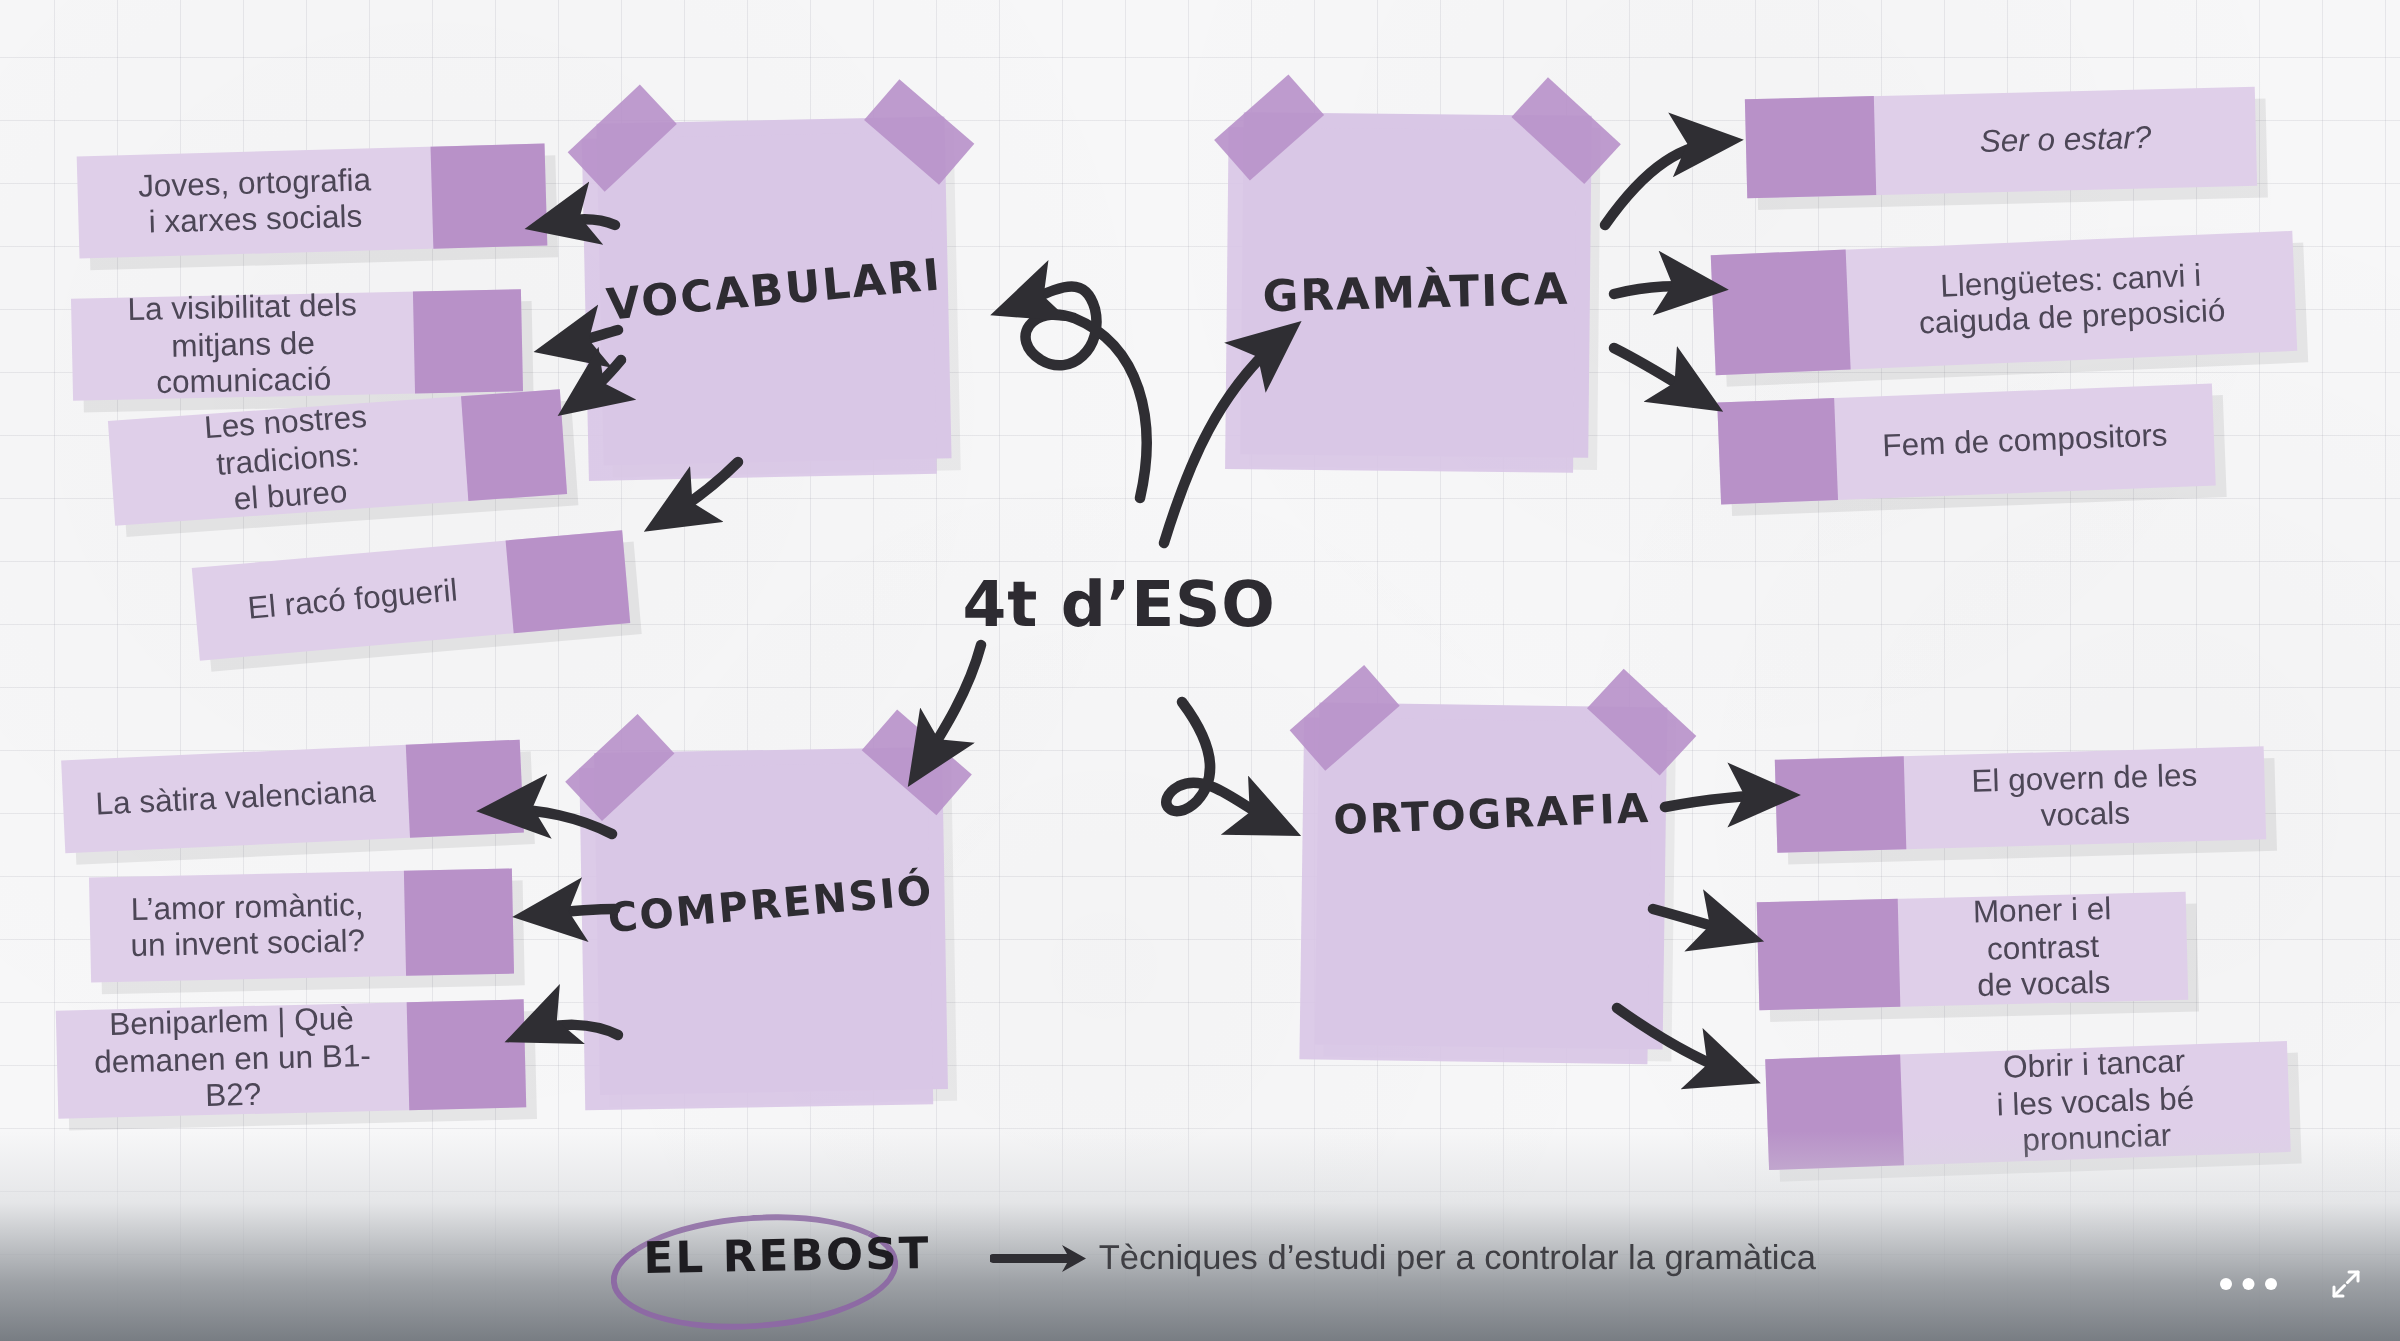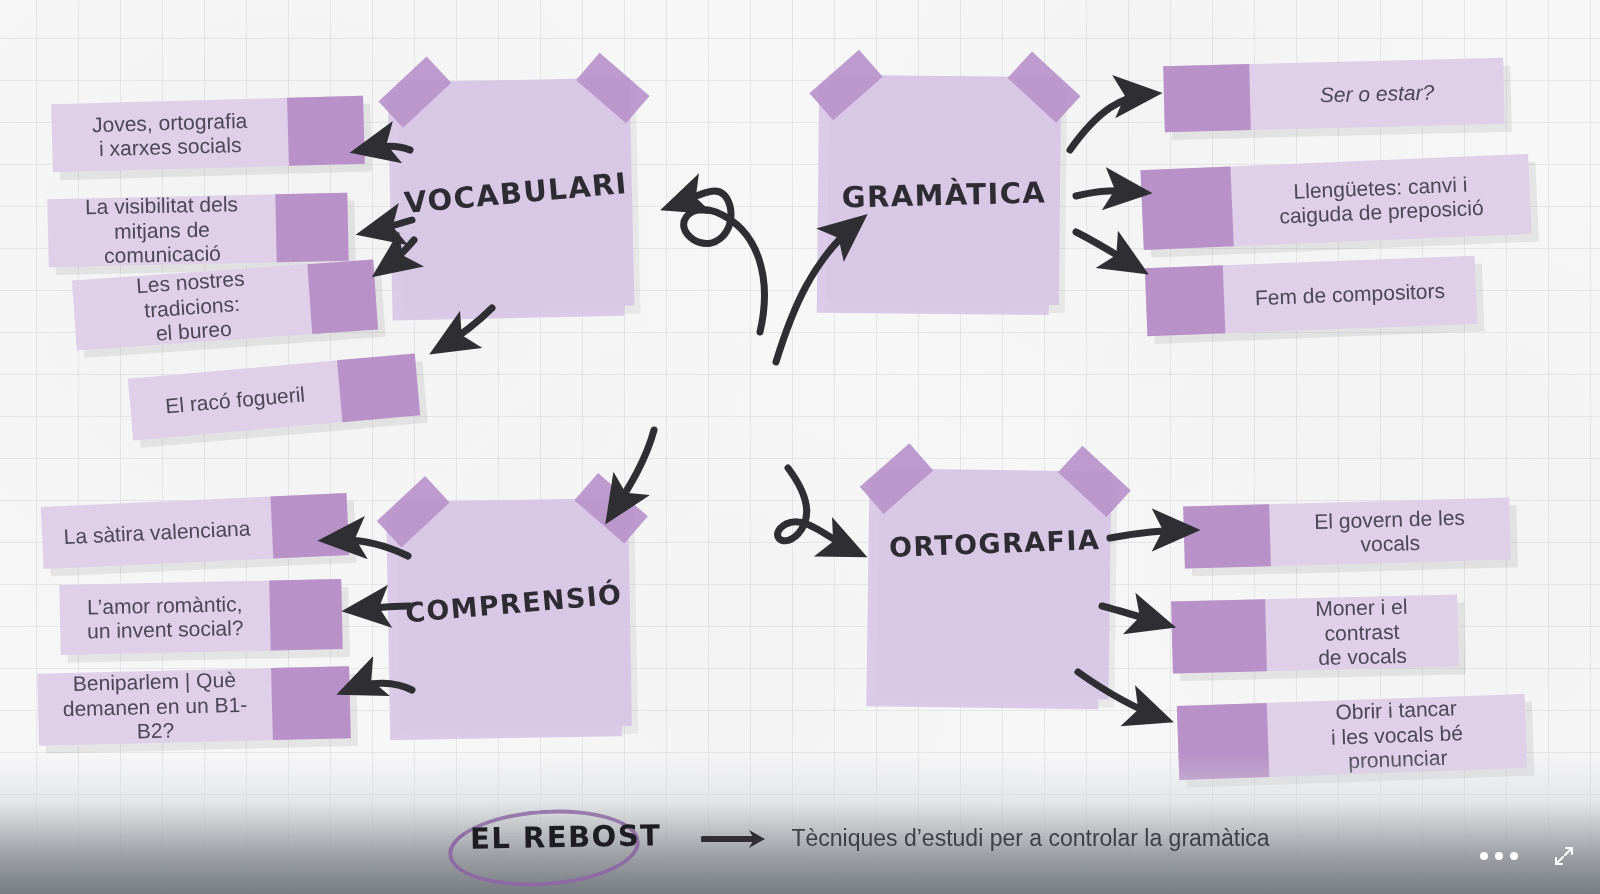--- a/index.html
+++ b/index.html
@@ -193,21 +193,21 @@
   #bottom-bar {
     position: absolute;
     left: 0; right: 0; bottom: 0;
     height: 114px;
     display: flex;
     align-items: center;
     z-index: 6;
   }
   #rebost-wrap {
     position: absolute;
-    left: 448px;
+    left: 407px;
     bottom: 28px;
     display: flex;
     align-items: center;
   }
   #rebost-badge {
     position: relative;
     padding: 10px 26px 12px 22px;
   }
   #rebost-badge .ellipse {
     position: absolute;
@@ -223,21 +223,21 @@
     position: relative;
     font-family: "DejaVu Sans", sans-serif;
     font-weight: bold;
     font-size: 29px;
     letter-spacing: 1.5px;
     color: #1e1d21;
     transform: rotate(-1deg);
   }
   #rebost-arrow { margin-left: 14px; }
   #rebost-caption {
-    margin-left: 18px;
+    margin-left: 0;
     font-size: 23px;
     color: #3f3f44;
     font-family: "Liberation Sans", sans-serif;
     white-space: nowrap;
   }
 
   #player-controls {
     position: absolute;
     right: 24px;
     bottom: 26px;
@@ -382,20 +382,21 @@
     <div class="txt" style="white-space: pre-line;">Moner i el contrast
 de vocals</div>
   </div>
   <div class="card right" id="card-o3">
     <div class="swatch"></div>
     <div class="txt" style="white-space: pre-line;">Obrir i tancar
 i les vocals bé pronunciar</div>
   </div>
 
   <div id="center-title">
+    <div class="main">4t d’ESO</div>
   </div>
 
   <div id="bottom-fade"></div>
 
   <div id="bottom-bar">
     <div id="rebost-wrap">
       <div id="rebost-badge">
         <div class="ellipse"></div>
         <div class="label">EL REBOST</div>
       </div>

